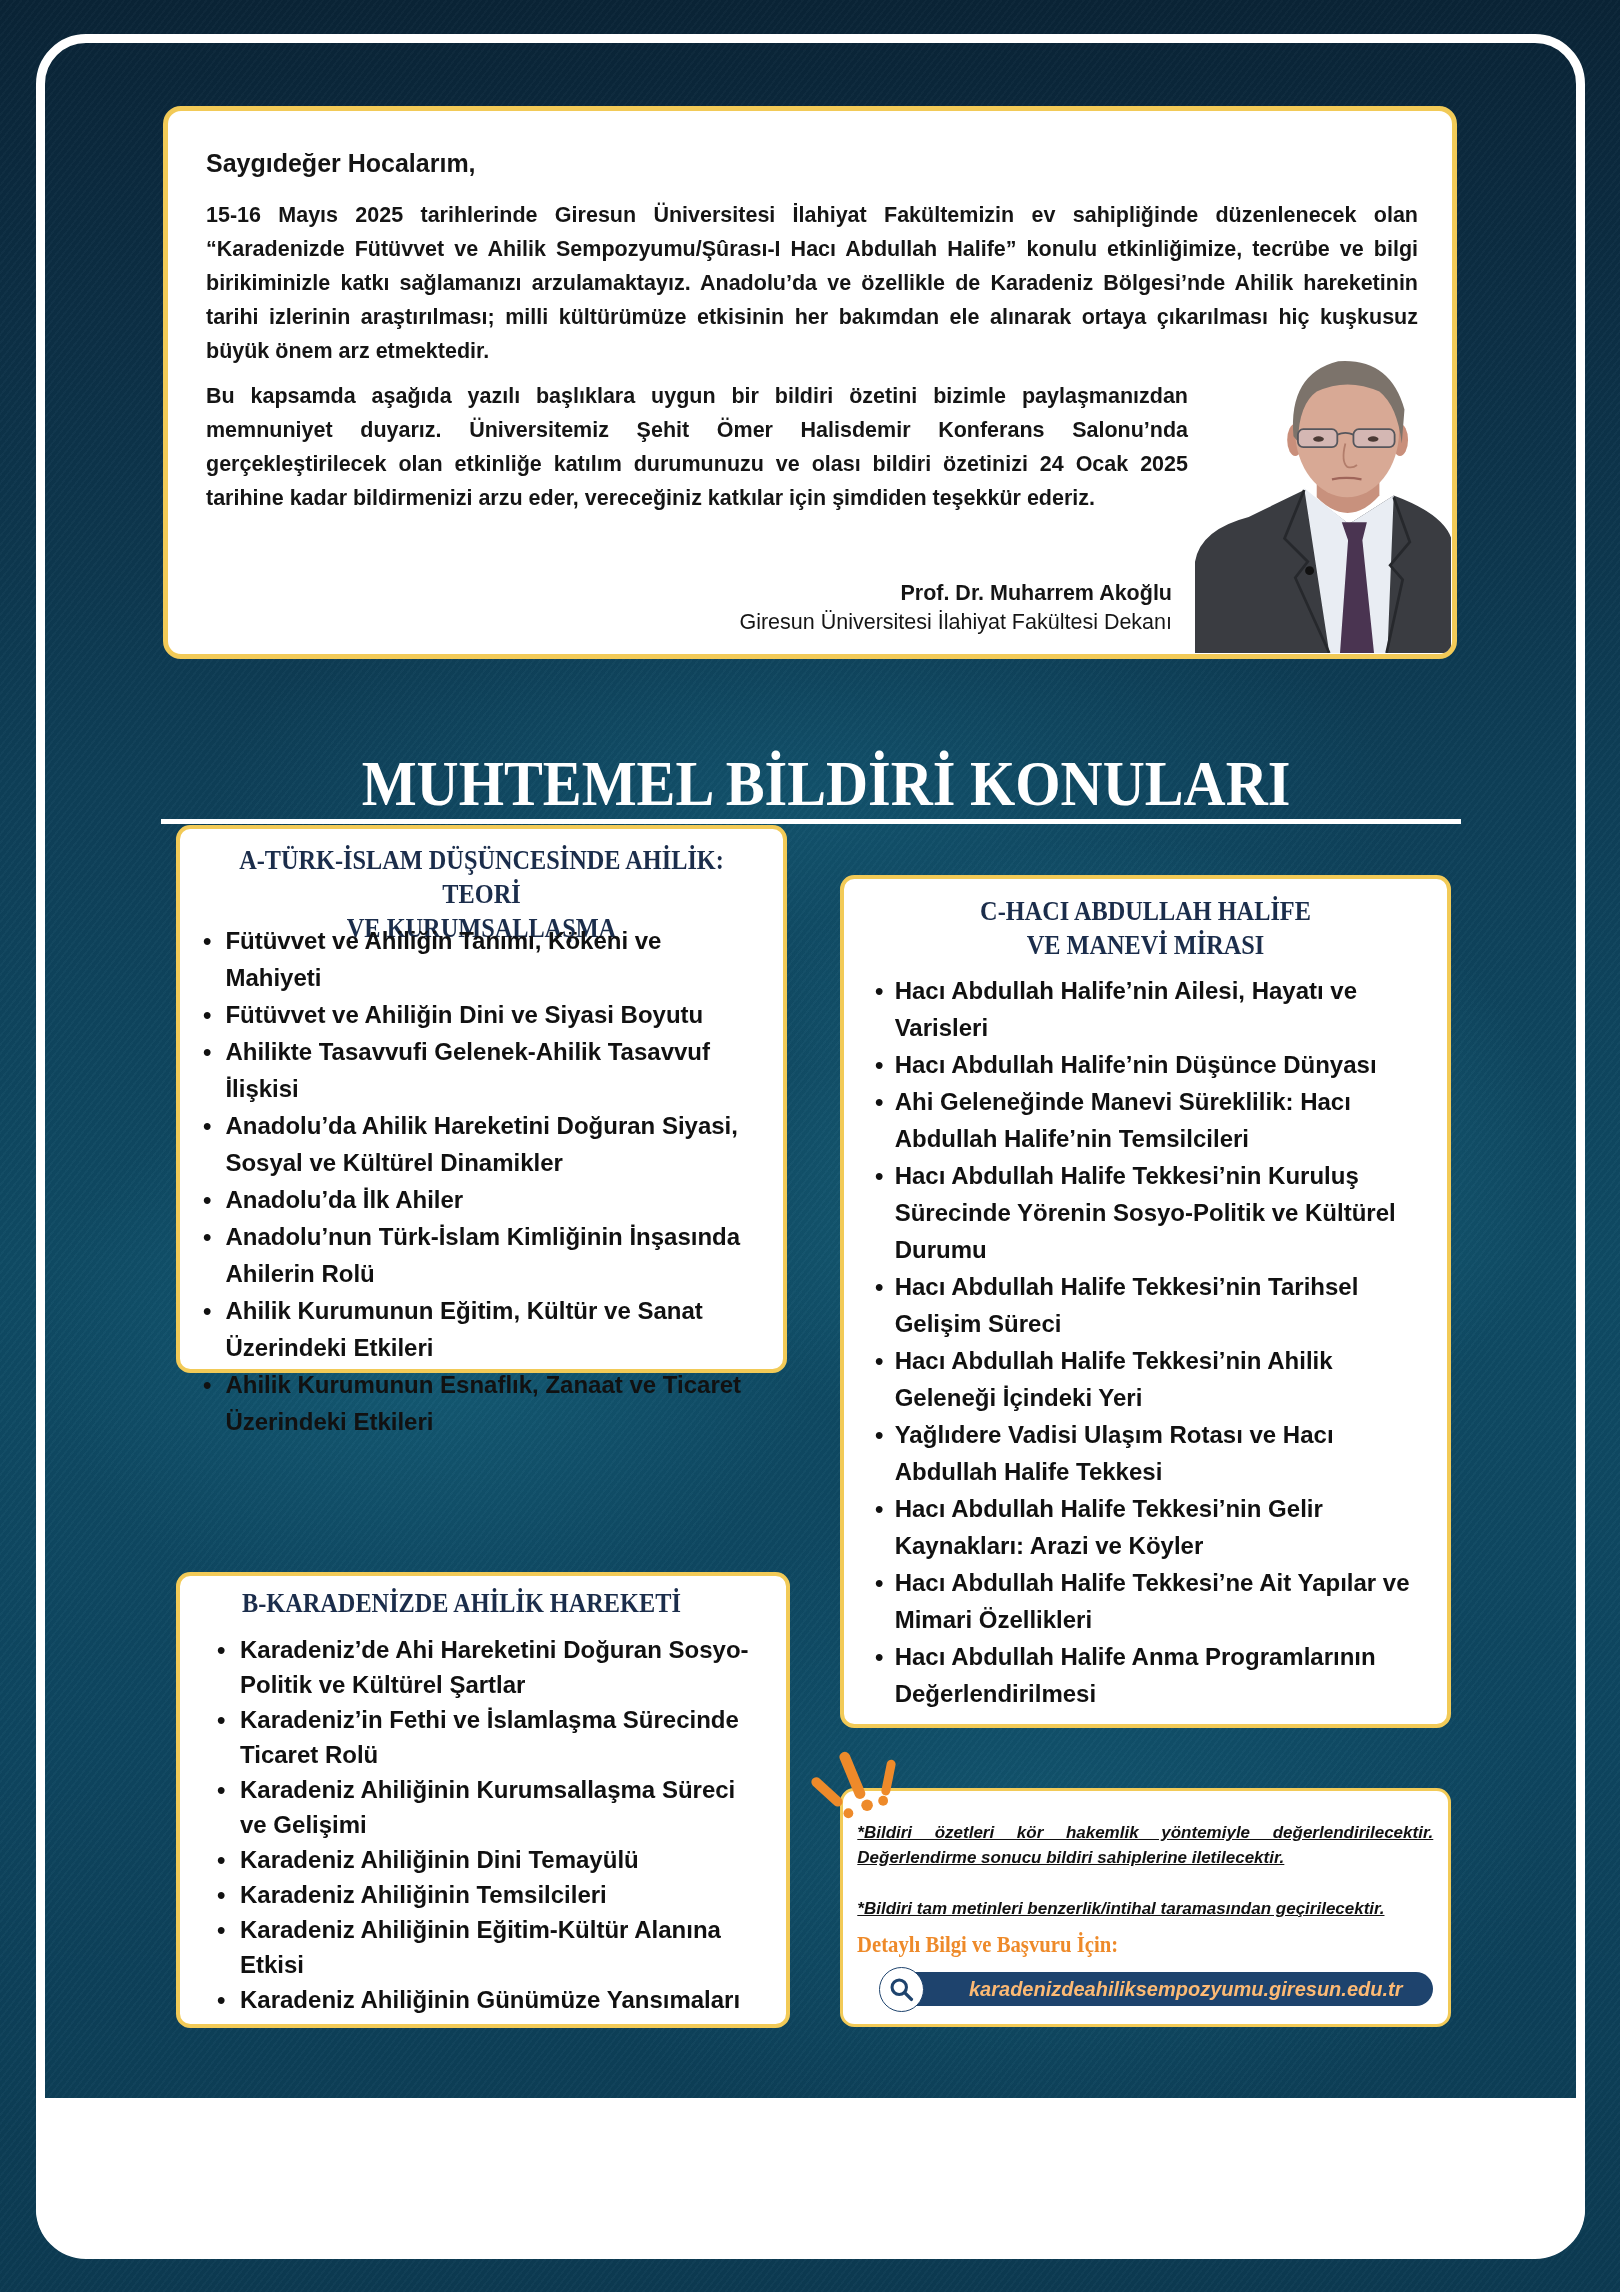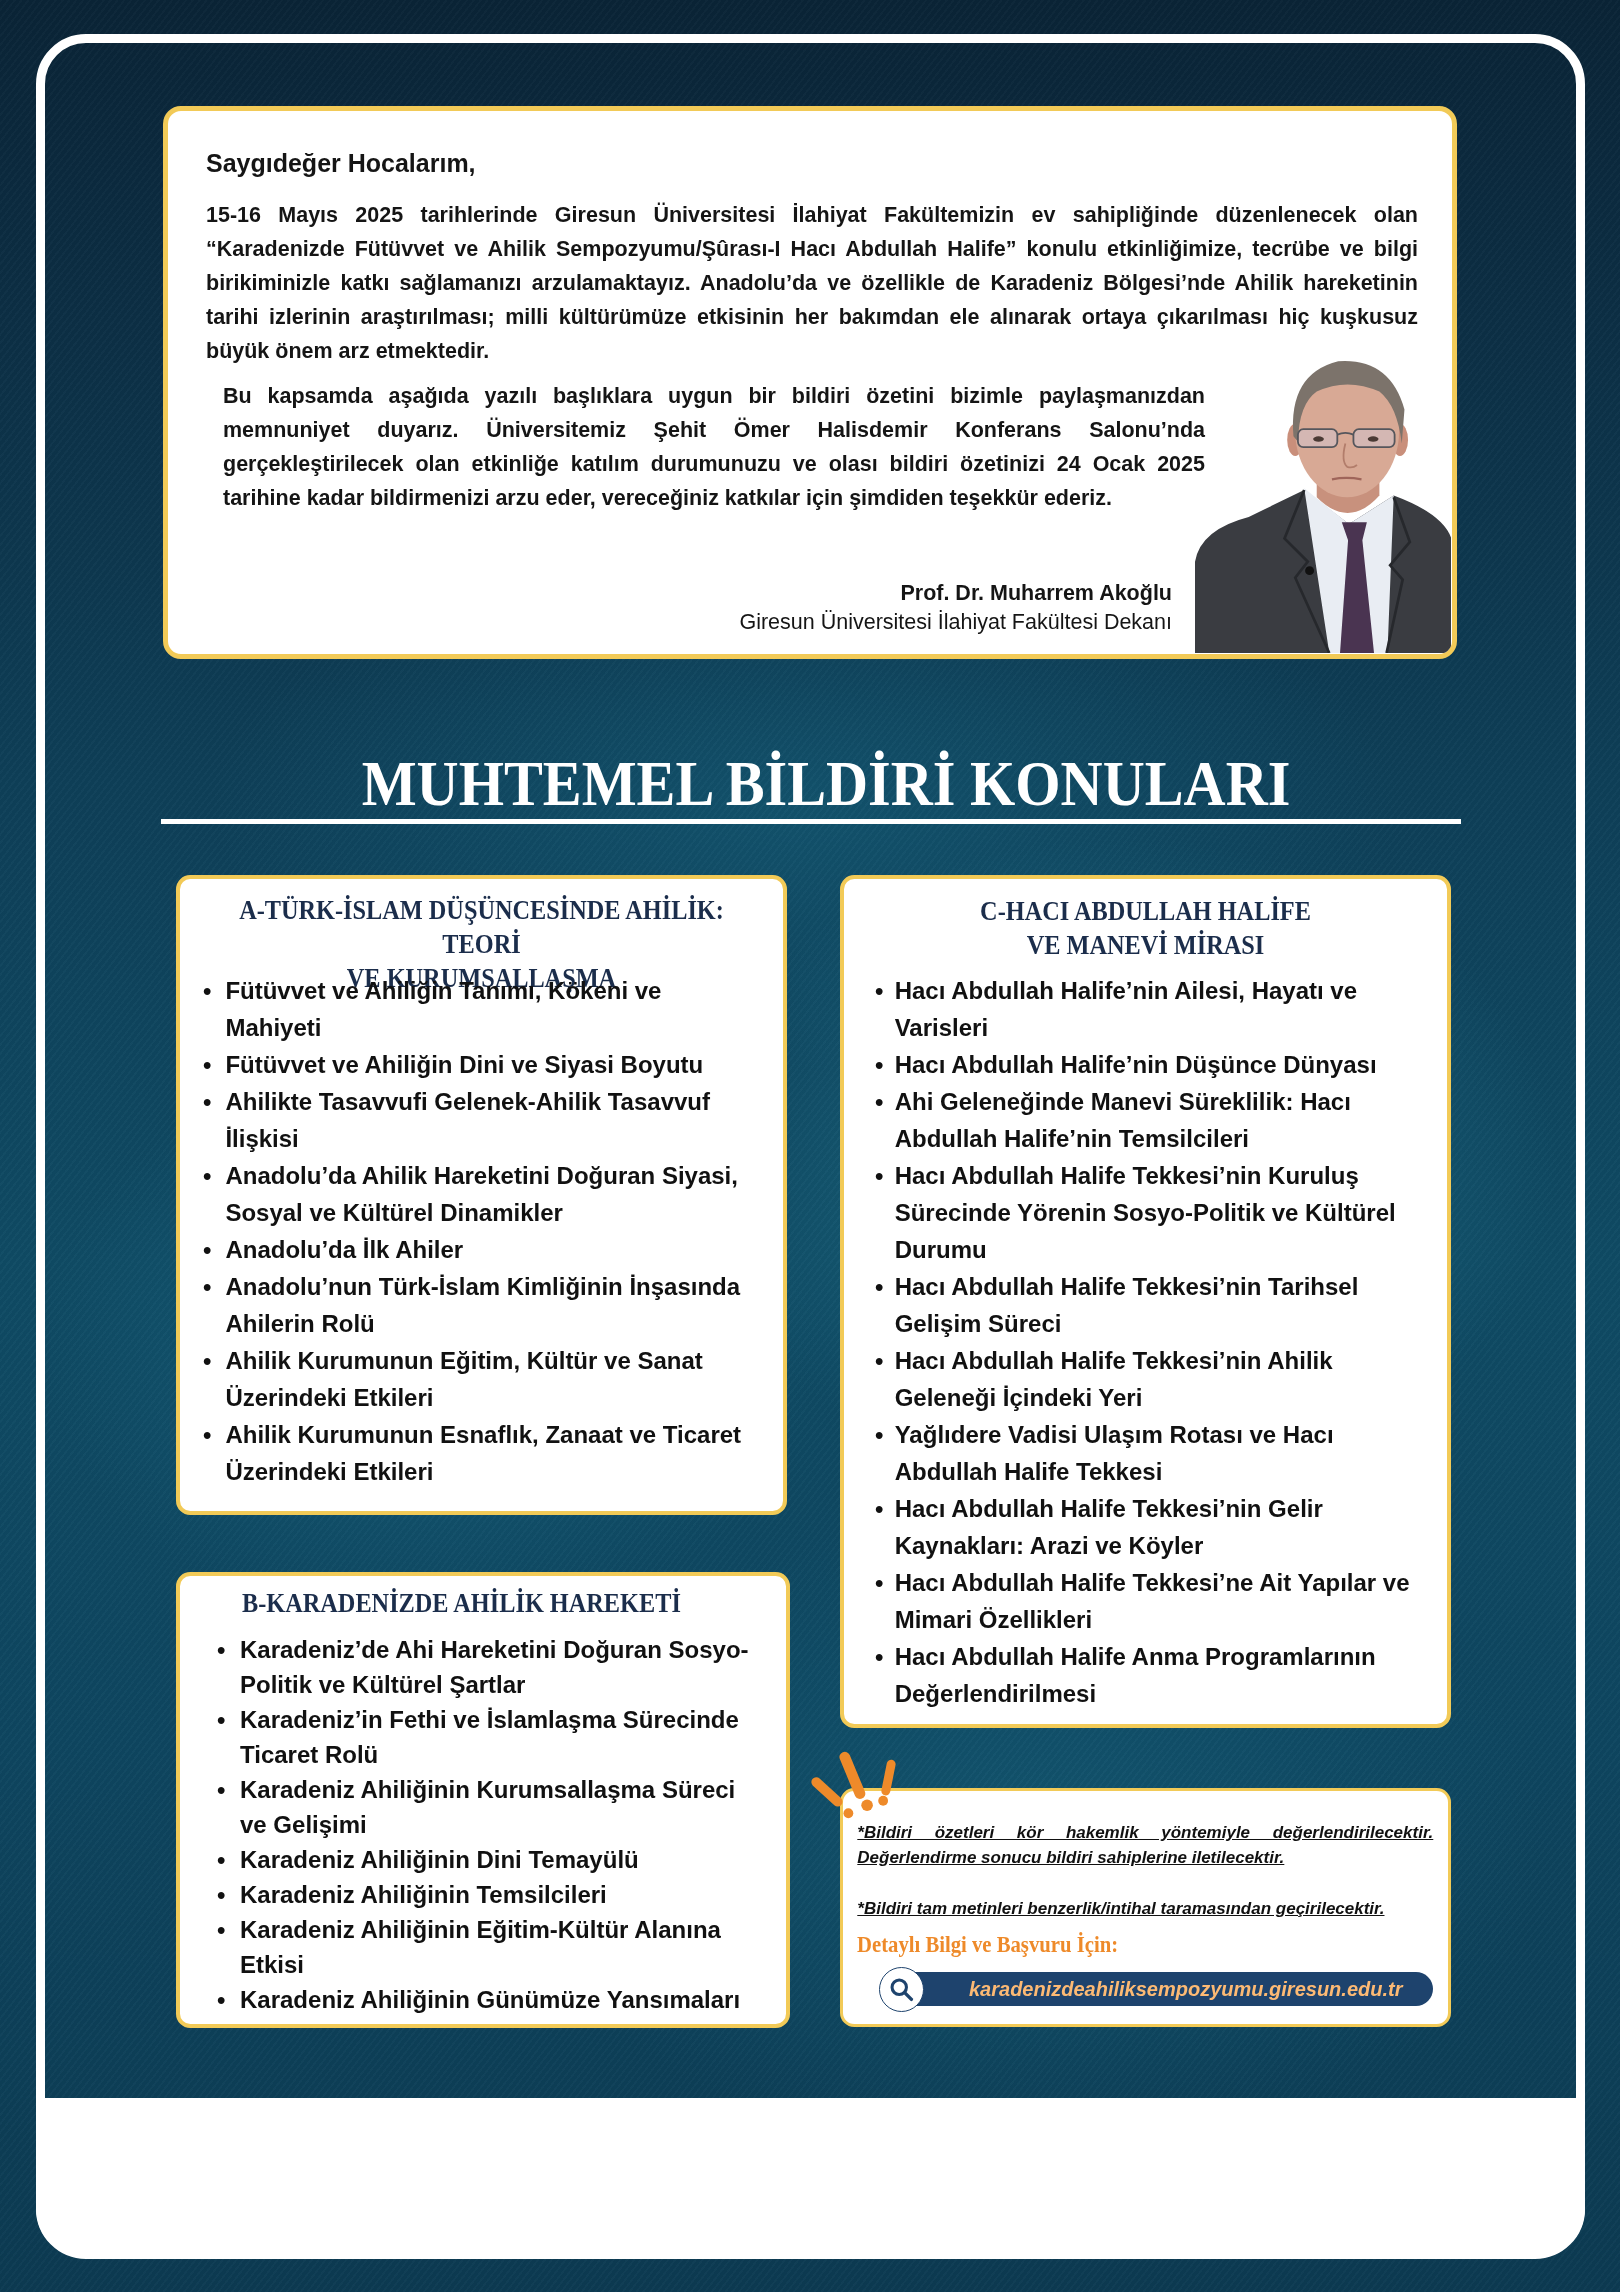--- a/index.html
+++ b/index.html
@@ -35,42 +35,42 @@
 
   
   .letter-card{
     position:absolute;left:163px;top:106px;width:1294px;height:553px;
     box-sizing:border-box;border:5.4px solid var(--card-border);border-radius:18px;
     background:#fff;overflow:hidden;
   }
   .greeting{position:absolute;left:38px;top:35px;font-size:25px;font-weight:700;line-height:34px;color:#151515;}
   .para{position:absolute;left:38px;font-size:21.5px;font-weight:700;line-height:34px;color:#151515;}
   .para1{top:87px;width:1212px;}
-  .para2{top:268px;width:982px;margin-left:17px;}
+  .para2{top:268px;width:982px;}
   .para .line{text-align:justify;text-align-last:justify;}
   .para .line.last{text-align:left;text-align-last:left;}
   .sig{position:absolute;right:280px;text-align:right;white-space:nowrap;color:#151515;}
   .sig-name{top:468px;font-size:21.5px;font-weight:700;line-height:29px;}
   .sig-title{top:497px;font-size:21.5px;font-weight:400;line-height:29px;}
   .portrait{position:absolute;left:1027px;top:243px;width:256px;height:299px;}
 
   
   .section-title{
     position:absolute;left:176px;top:746px;width:1300px;text-align:center;
     font-family:"Liberation Serif", serif;font-weight:700;font-size:64px;line-height:75px;
     color:#fff;transform:scaleX(0.91);transform-origin:center;letter-spacing:0;
   }
   .title-rule{position:absolute;left:161px;top:819px;width:1300px;height:5.4px;background:#fff;}
 
   
   .card{
     position:absolute;box-sizing:border-box;border:4.5px solid var(--card-border);
     border-radius:14.3px;background:#fff;
   }
-  .card-a{left:176px;top:875px;width:611px;height:640px;}
+  .card-a{left:176px;top:825px;width:611px;height:548px;}
   .card-c{left:840px;top:875px;width:611px;height:853px;}
   .card-b{left:176px;top:1572px;width:614px;height:456px;}
   .card-title{
     position:absolute;left:0;width:100%;text-align:center;
     font-family:"Liberation Serif", serif;font-weight:700;font-size:27px;line-height:34px;
     color:var(--heading-navy);transform:scaleX(0.9);transform-origin:center;
   }
   .card-a .card-title{top:14.3px;}
   .card-c .card-title{top:15px;}
   .card-b .card-title{top:9.9px;left:62px;width:auto;text-align:left;transform-origin:left center;white-space:nowrap;}

